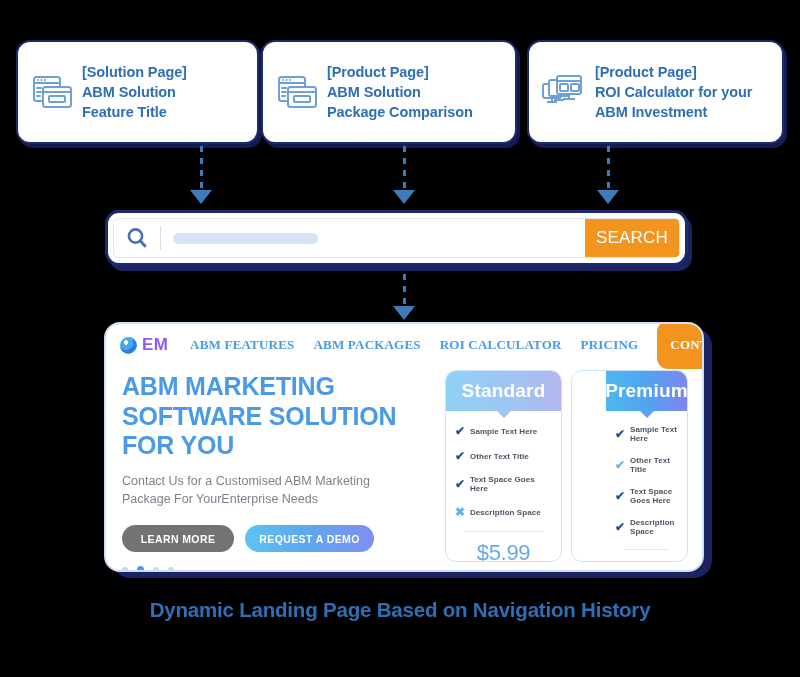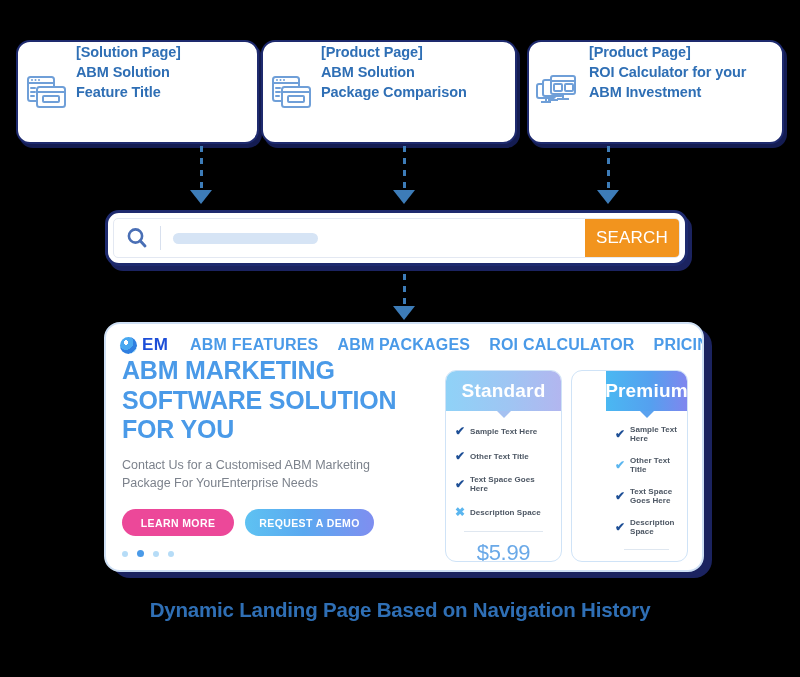--- a/index.html
+++ b/index.html
@@ -10,22 +10,22 @@
   }
   .stage{position:absolute;inset:0;}
 
   
   .card{
     position:absolute;top:40px;
     background:#ffffff;
     border:2px solid #1e2a6e;
     border-radius:14px;
     box-shadow:3px 4px 0 0 #141c52, 0 0 0 2px #ffffff inset;
-    display:flex;
-    padding:0 4px;
+    display:flex;align-items:center;
+    padding:0 10px;
     box-sizing:border-box;
   }
   .card .ic{flex:0 0 auto;margin-right:10px;display:flex;align-items:center;justify-content:center;}
   .card .txt{
     color:#2f6fb5;font-weight:bold;font-size:14.5px;line-height:1.38;
     letter-spacing:-0.1px;
   }
   #card1{left:16px;width:243px;height:104px;}
   #card2{left:261px;width:256px;height:104px;}
   #card3{left:527px;width:257px;height:104px;}
@@ -69,31 +69,31 @@
   #lp{
     position:absolute;left:104px;top:322px;width:600px;height:250px;
     background:#ffffff;border:2px solid #cfe0f5;border-radius:16px;
     box-sizing:border-box;overflow:hidden;
   }
   #nav{display:flex;align-items:center;height:42px;padding:0 0 0 14px;}
   #logo{display:flex;align-items:center;margin-right:22px;}
   #logoMark{width:17px;height:17px;border-radius:50%;
     background:radial-gradient(circle at 35% 32%,#ffffff 0 14%,#49a8f0 15% 46%,#2f7fe0 47% 72%,#7fc5f5 73% 100%);
     margin-right:5px;}
-  #logoText{font-size:17px;font-weight:bold;color:#1d4ed8;letter-spacing:.3px;}
-  .navitem{font-size:16px;font-weight:bold;color:#4a9ae8;letter-spacing:.2px;margin-right:19px;cursor:pointer;white-space:nowrap;}
+  #logoText{font-size:17px;font-weight:bold;color:#8b5cf6;letter-spacing:.3px;}
+  .navitem{font-size:13px;font-weight:bold;color:#4a9ae8;letter-spacing:.2px;margin-right:19px;cursor:pointer;white-space:nowrap;font-family:Liberation Serif, serif;}
   .navitem.cta{background:#f2941e;color:#ffffff;border-radius:11px;padding:16px 13px;margin-right:0;}
 
-  #hero{position:absolute;left:16px;top:32px;width:312px;}
+  #hero{position:absolute;left:16px;top:48px;width:312px;}
   #heroTitle{font-size:25px;font-weight:bold;color:#4a9ae8;line-height:1.18;letter-spacing:-0.2px;}
   #heroSub{margin-top:11px;font-size:12.5px;color:#7c828c;line-height:1.5;}
   #btns{margin-top:16px;display:flex;gap:11px;}
   .lpbtn{border-radius:15px;height:27px;display:flex;align-items:center;justify-content:center;
      color:#fff;font-size:10.5px;font-weight:bold;letter-spacing:.4px;cursor:pointer;}
-  #btnLearn{background:#ec4899;width:112px;}
+  #btnLearn{background:#737373;width:112px;}
   #btnDemo{background:linear-gradient(90deg,#5ec2f2 0%,#5aa9f0 45%,#7f8ef0 100%);width:129px;}
   #dots{margin-top:14px;display:flex;gap:9px;align-items:center;}
   .dot{width:6px;height:6px;border-radius:50%;background:#b6dcf7;}
   .dot.on{background:#4a9ae8;width:7px;height:7px;}
 
   
   .price{
     position:absolute;top:46px;width:117px;height:192px;
     background:#ffffff;border:1px solid #cfe3f7;border-radius:11px;
     box-sizing:border-box;overflow:hidden;

